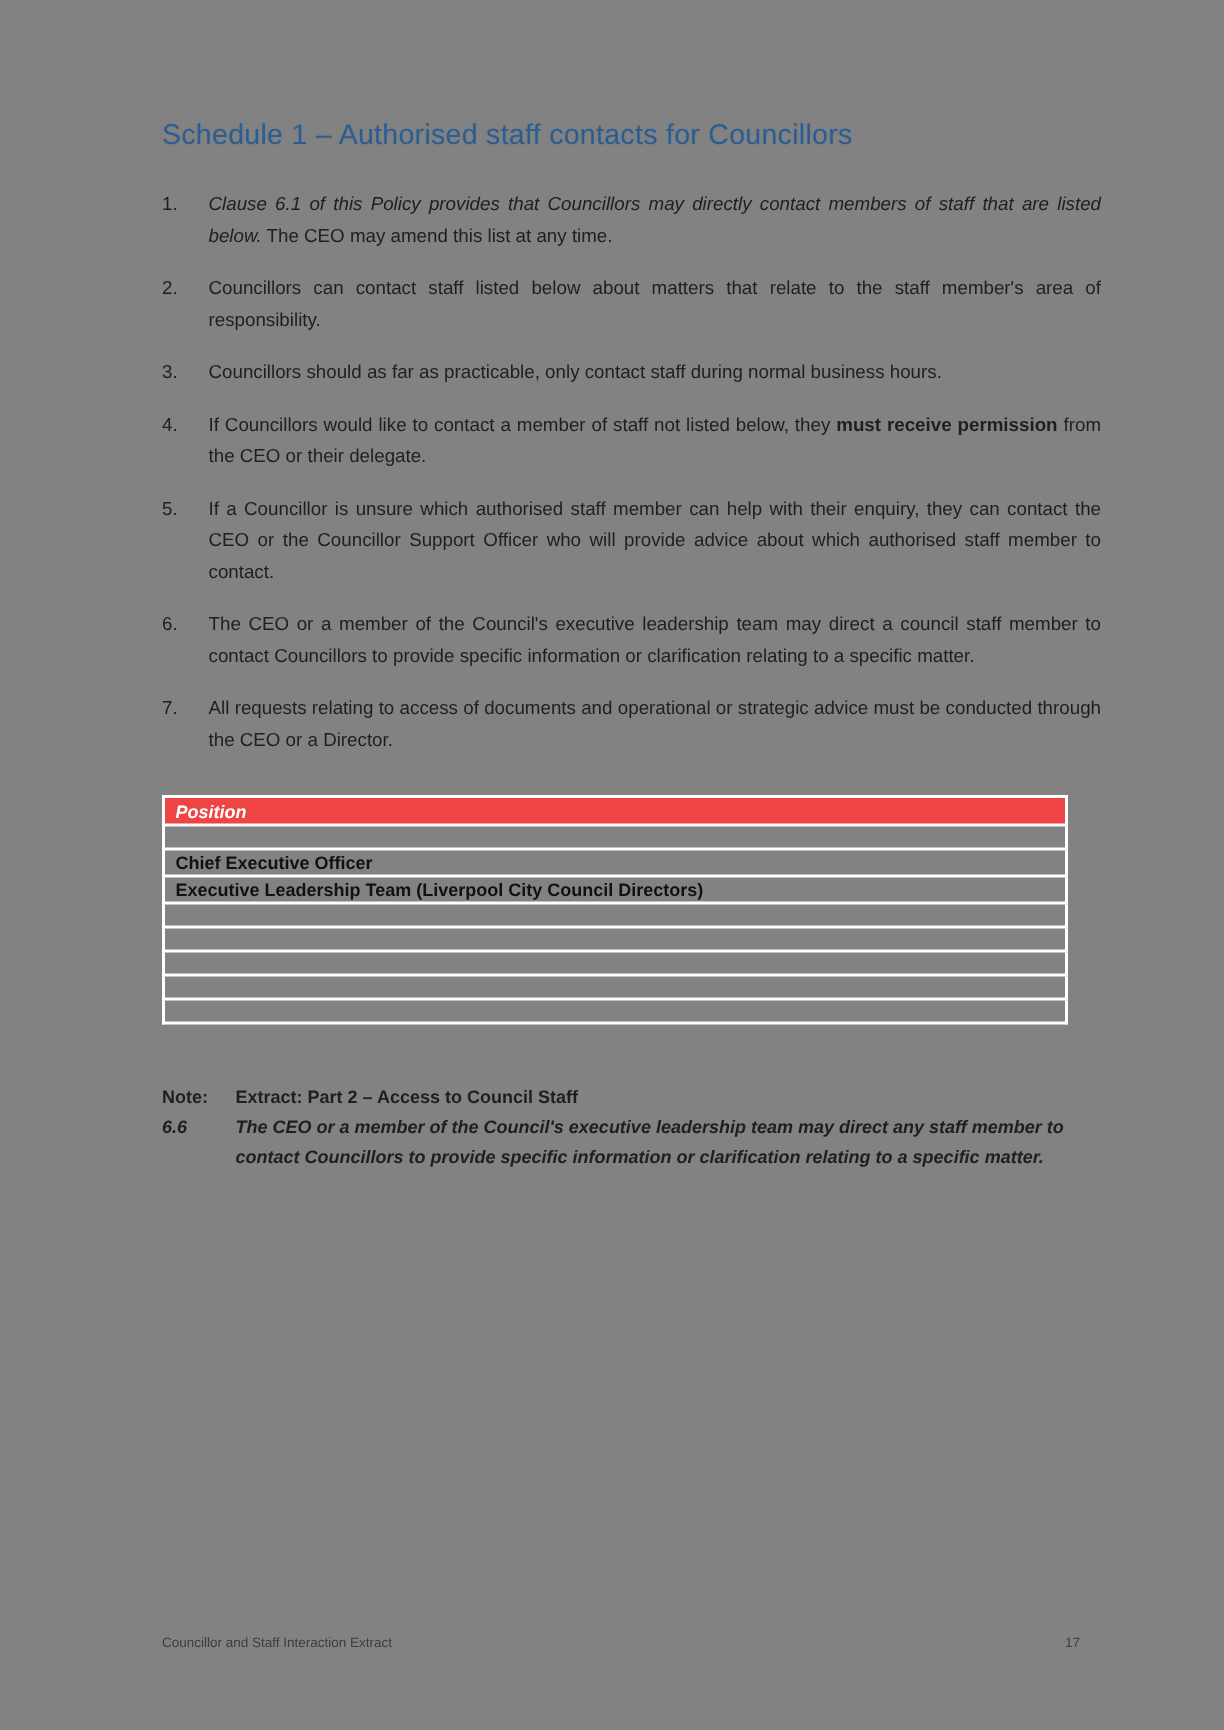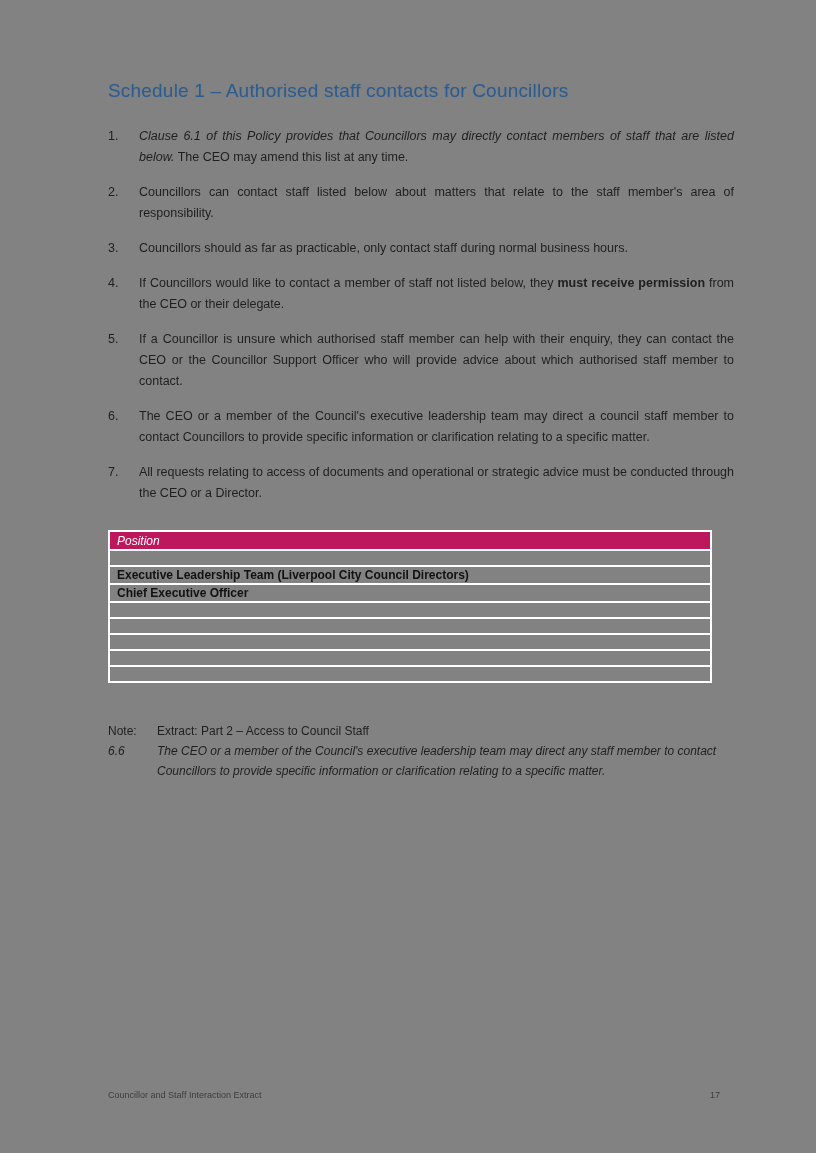--- a/index.html
+++ b/index.html
@@ -41,33 +41,33 @@
     table-layout: fixed;
   }
   .contacts-table td {
     border: 2px solid #ffffff;
     font-size: 12px;
     padding: 1px 7px;
     height: 16px;
     vertical-align: middle;
   }
   .contacts-table td.hdr {
-    background: #be185d;
+    background: #ef4444;
     color: #ffffff;
-    font-weight: normal;
+    font-weight: bold;
     font-style: italic;
     height: 19px;
   }
   .contacts-table td.staff { font-weight: bold; color: #111; }
   .note-block {
     margin-top: 38px;
     font-size: 12px;
     line-height: 20px;
   }
-  .note-row { display: flex; }
+  .note-row { display: flex; font-weight: bold; }
   .note-label { width: 49px; flex: 0 0 49px; }
   .note-body { flex: 1; }
   .note-italic { font-style: italic; }
   .footer {
     position: absolute;
     left: 108px;
     top: 1090px;
     width: 612px;
     display: flex;
     justify-content: space-between;
@@ -119,24 +119,24 @@
 
   <table class="contacts-table">
     <tbody>
       <tr>
         <td class="hdr">Position</td>
       </tr>
       <tr>
         <td></td>
       </tr>
       <tr>
-        <td class="staff">Executive Leadership Team (Liverpool City Council Directors)</td>
+        <td class="staff">Chief Executive Officer</td>
       </tr>
       <tr>
-        <td class="staff">Chief Executive Officer</td>
+        <td class="staff">Executive Leadership Team (Liverpool City Council Directors)</td>
       </tr>
       <tr>
         <td></td>
       </tr>
       <tr>
         <td></td>
       </tr>
       <tr>
         <td></td>
       </tr>

